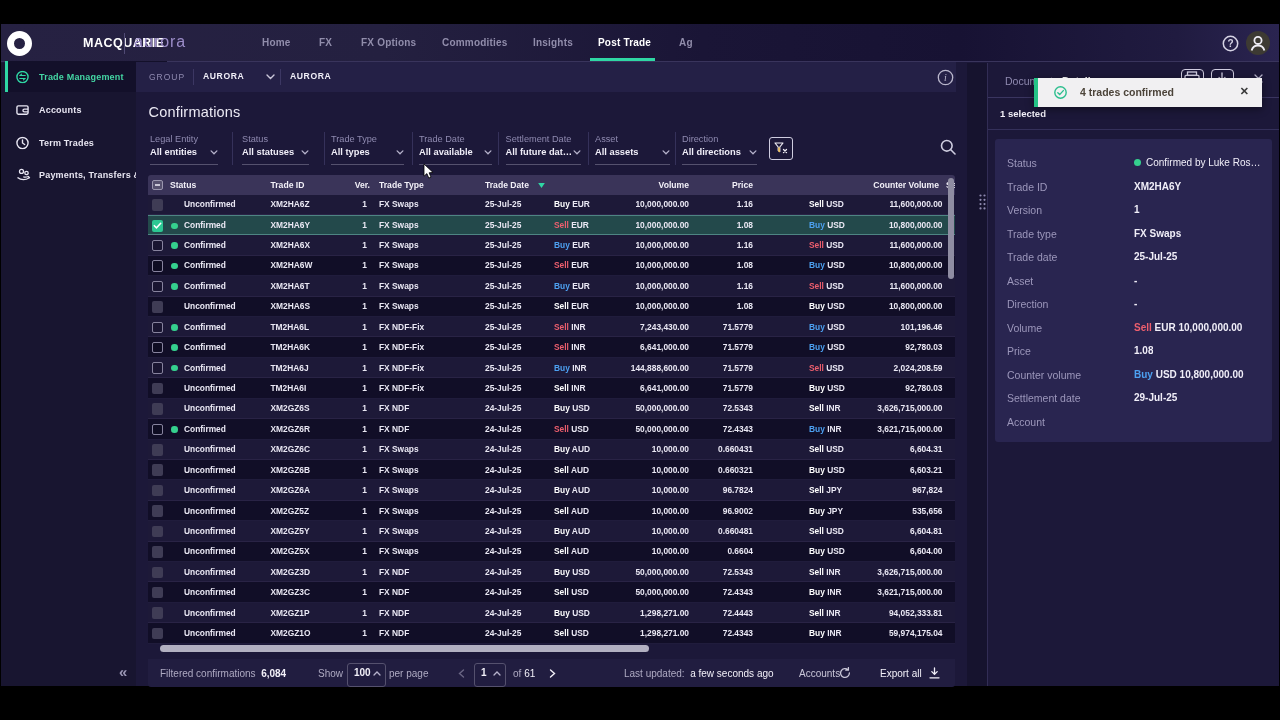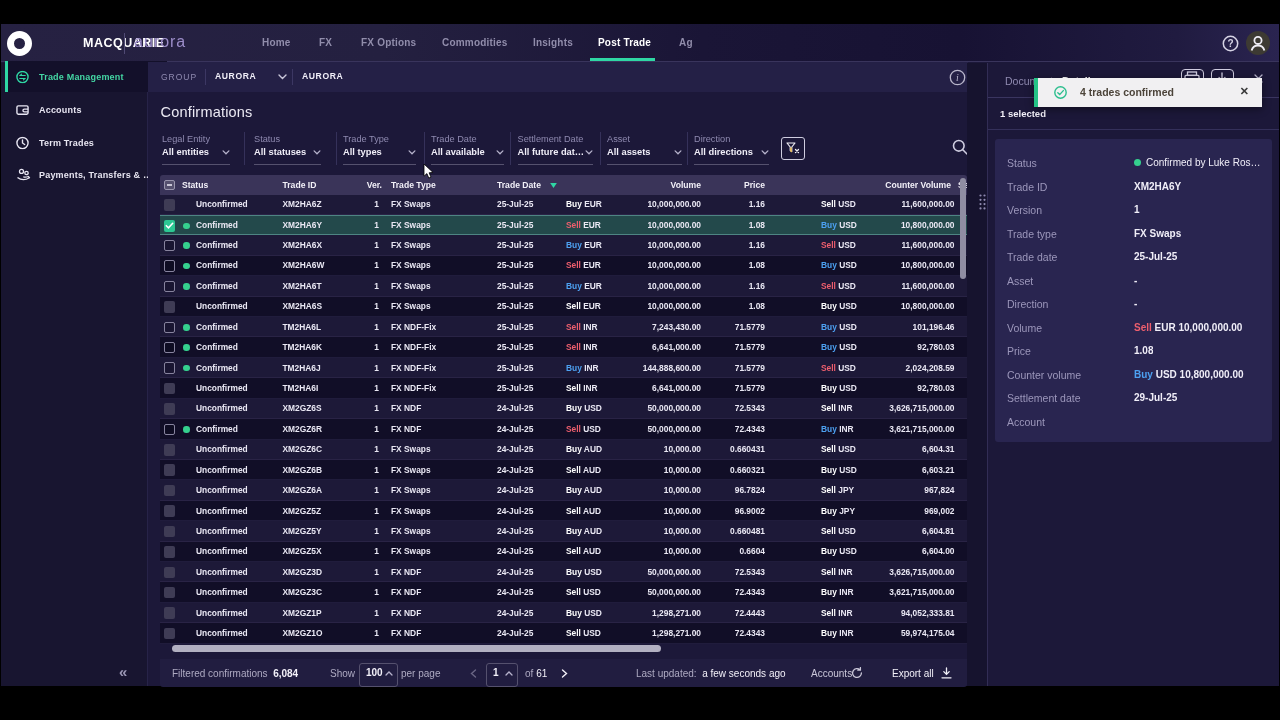--- a/index.html
+++ b/index.html
@@ -22,21 +22,21 @@
 #side { position:absolute; left:0; top:39px; width:147px; height:623px; background:#181530; border-right:1px solid #272348; }
 .sitem { position:absolute; left:4px; width:162px; height:31px; }
 .sitem .stx { position:absolute; left:34px; top:50%; transform:translateY(-50%); font-size:9px; font-weight:bold; color:#e8e6f2; white-space:nowrap; letter-spacing:0.2px; }
 .sitem svg { position:absolute; left:11px; top:50%; transform:translateY(-50%); }
 #sact { top:-2px; background:#13102a; border-left:3px solid #2fd7a4; }
 #sact .stx { color:#44d7a4; left:31px; }
 #sact svg { left:8px; }
 #collapse { position:absolute; left:118px; top:600px; color:#9a96b4; font-size:15px; font-weight:bold; letter-spacing:-1px; }
 
 
-#main { position:absolute; left:147px; top:39px; width:820px; height:623px; background:#1c1839; }
+#main { position:absolute; left:135px; top:39px; width:820px; height:623px; background:#1c1839; }
 #gbar { position:absolute; left:0; top:-1px; width:820px; height:30px; background:#242046; }
 #gbar .glab { position:absolute; left:13px; top:10px; font-size:8.5px; color:#8f8ab0; letter-spacing:1px; }
 #gbar .gval { position:absolute; top:9px; font-size:8.6px; font-weight:bold; color:#f0eef8; letter-spacing:0.6px; }
 #gbar .gsep { position:absolute; top:7px; width:1px; height:16px; background:#3c3763; }
 #ginfo { position:absolute; left:801px; top:7px; }
 #title { position:absolute; left:12.5px; top:40.5px; font-size:14.5px; color:#eceaf4; letter-spacing:0.2px; }
 
 
 #fbar { position:absolute; left:0; top:71px; width:820px; height:40px; }
 .fgrp { position:absolute; top:0; height:31px; border-bottom:1.5px solid #55516e; }
@@ -460,21 +460,21 @@
             <span class="cb cbu"></span>
             <span class="c st">Unconfirmed</span>
             <span class="c id">XM2GZ5Z</span>
             <span class="c ver">1</span>
             <span class="c ty">FX Swaps</span>
             <span class="c dt">24-Jul-25</span>
             <span class="c d1"><b class="dwht">Sell</b> AUD</span>
             <span class="c vol">10,000.00</span>
             <span class="c pr">96.9002</span>
             <span class="c d2"><b class="dwht">Buy</b> JPY</span>
-            <span class="c cv">969,002</span>
+            <span class="c cv">535,656</span>
           </div>
 <div class="row rl" style="top:346.22px">
             <span class="cb cbu"></span>
             <span class="c st">Unconfirmed</span>
             <span class="c id">XM2GZ5Y</span>
             <span class="c ver">1</span>
             <span class="c ty">FX Swaps</span>
             <span class="c dt">24-Jul-25</span>
             <span class="c d1"><b class="dwht">Buy</b> AUD</span>
             <span class="c vol">10,000.00</span>

